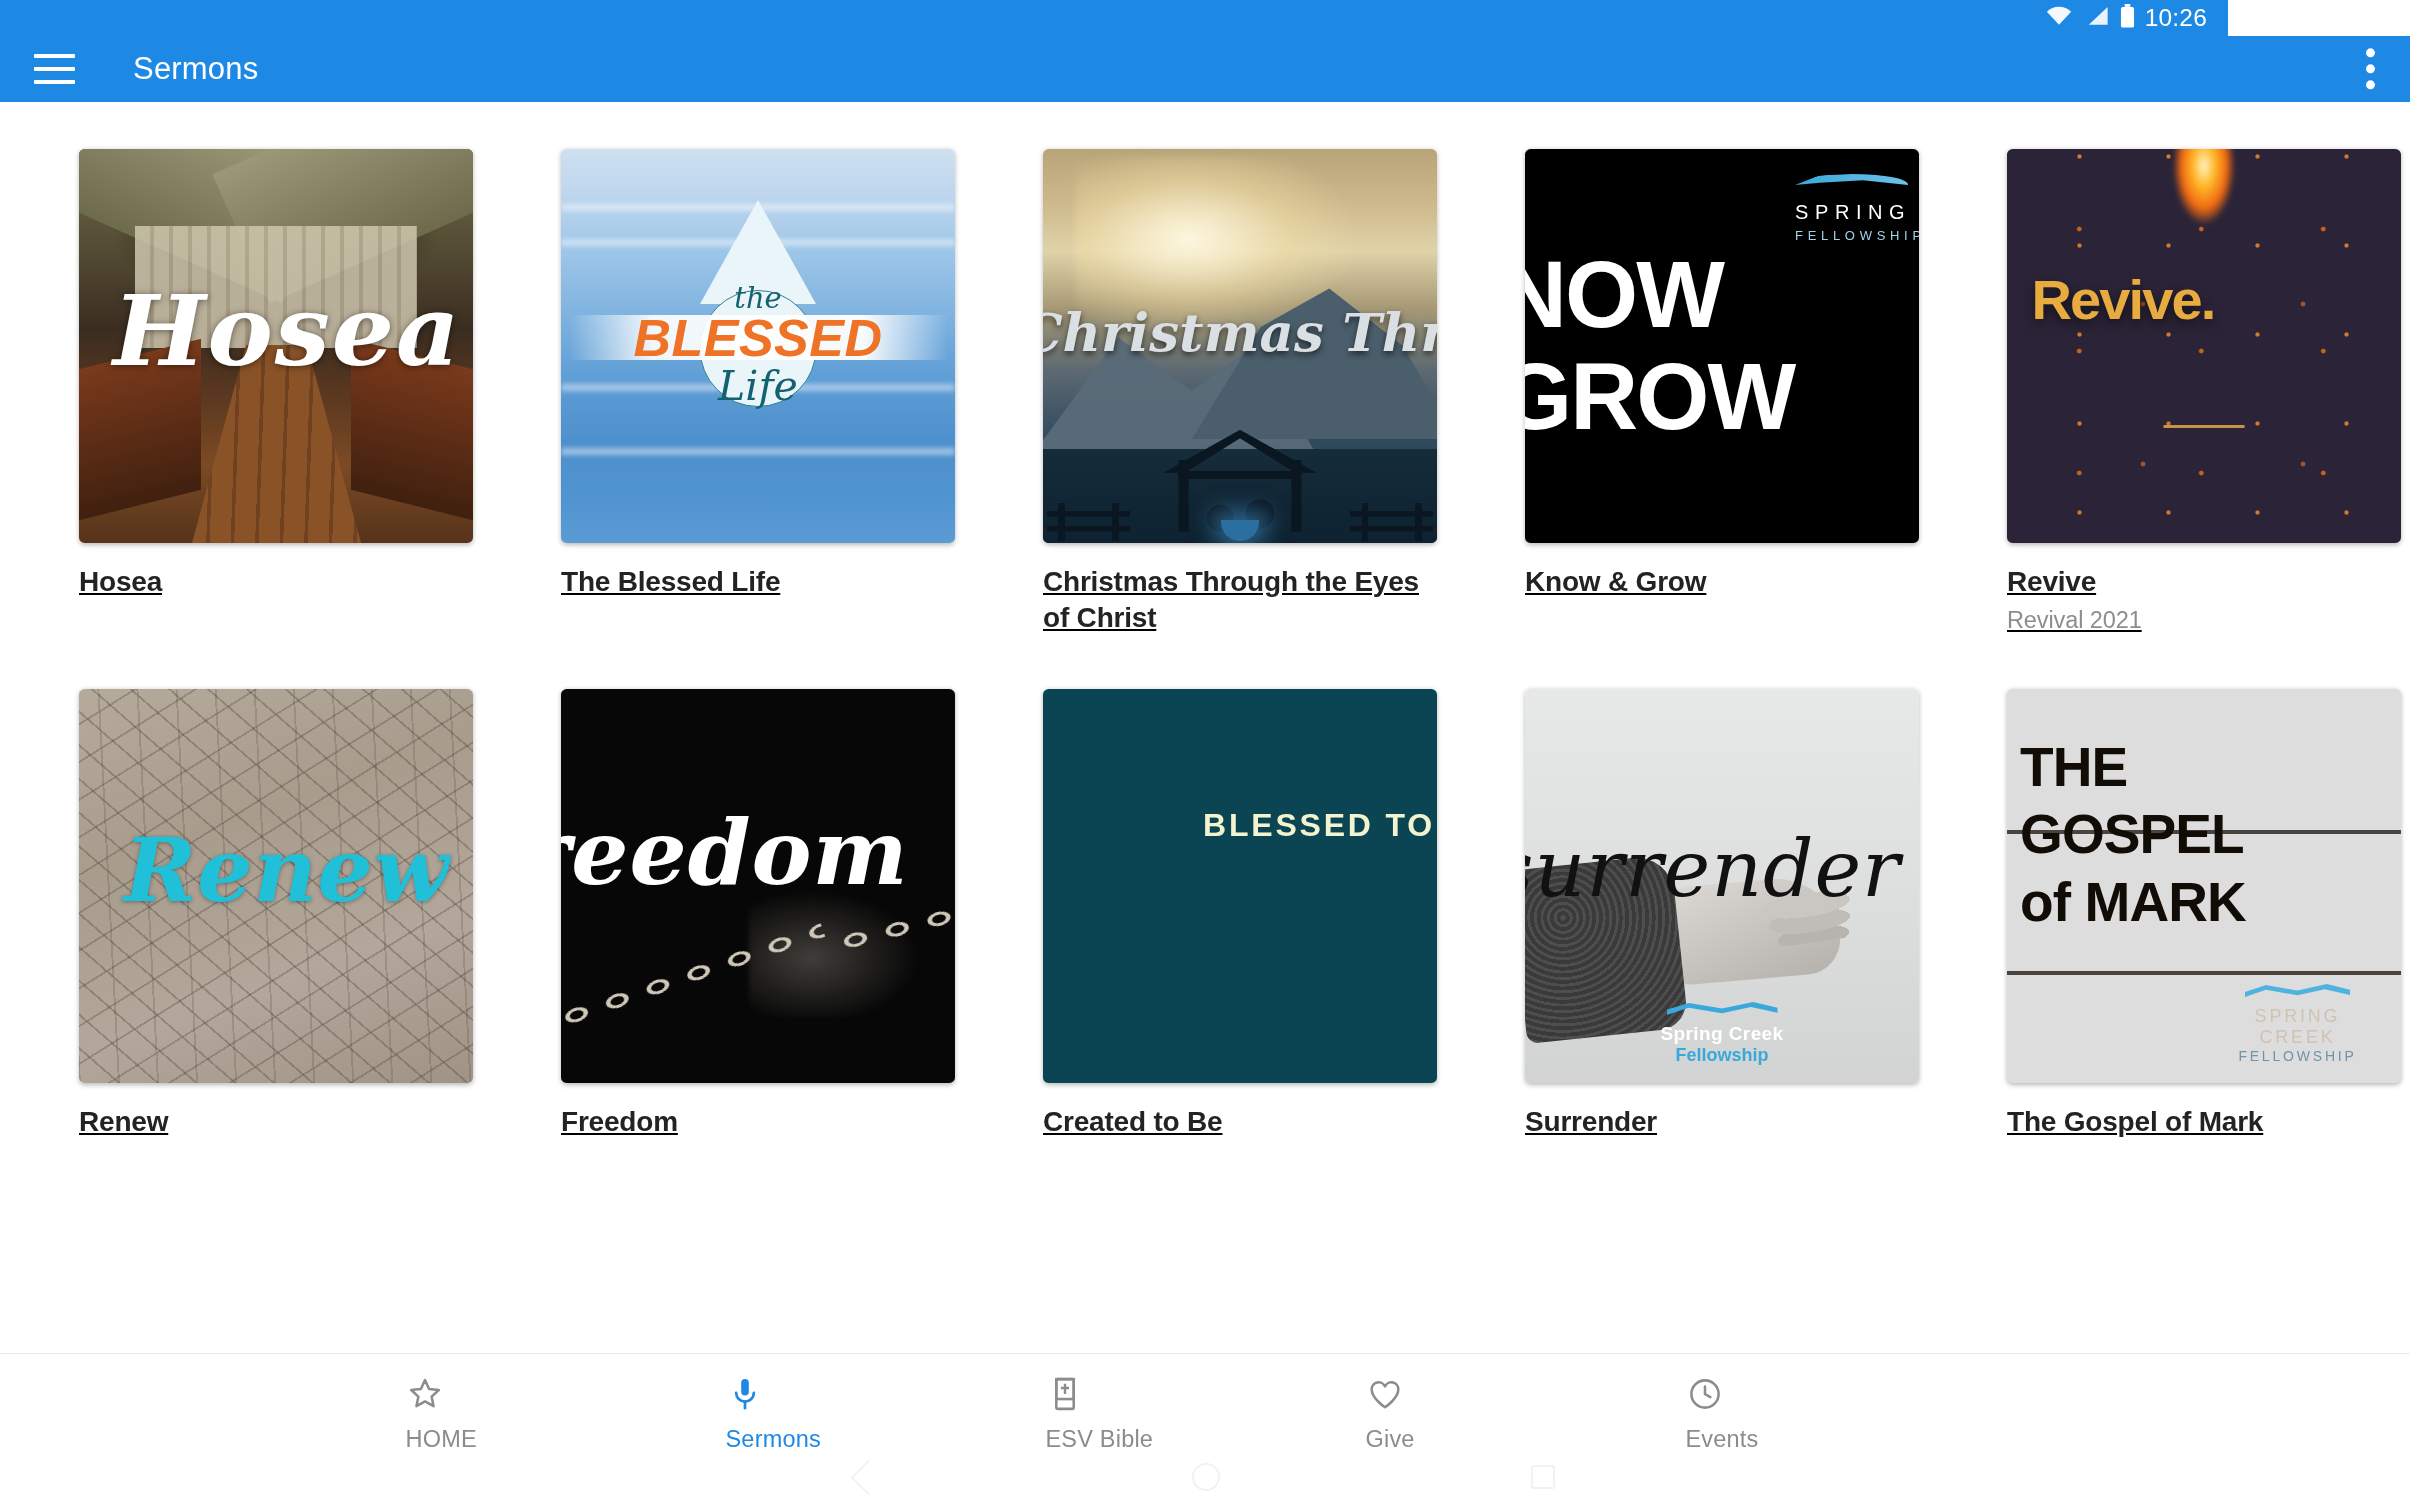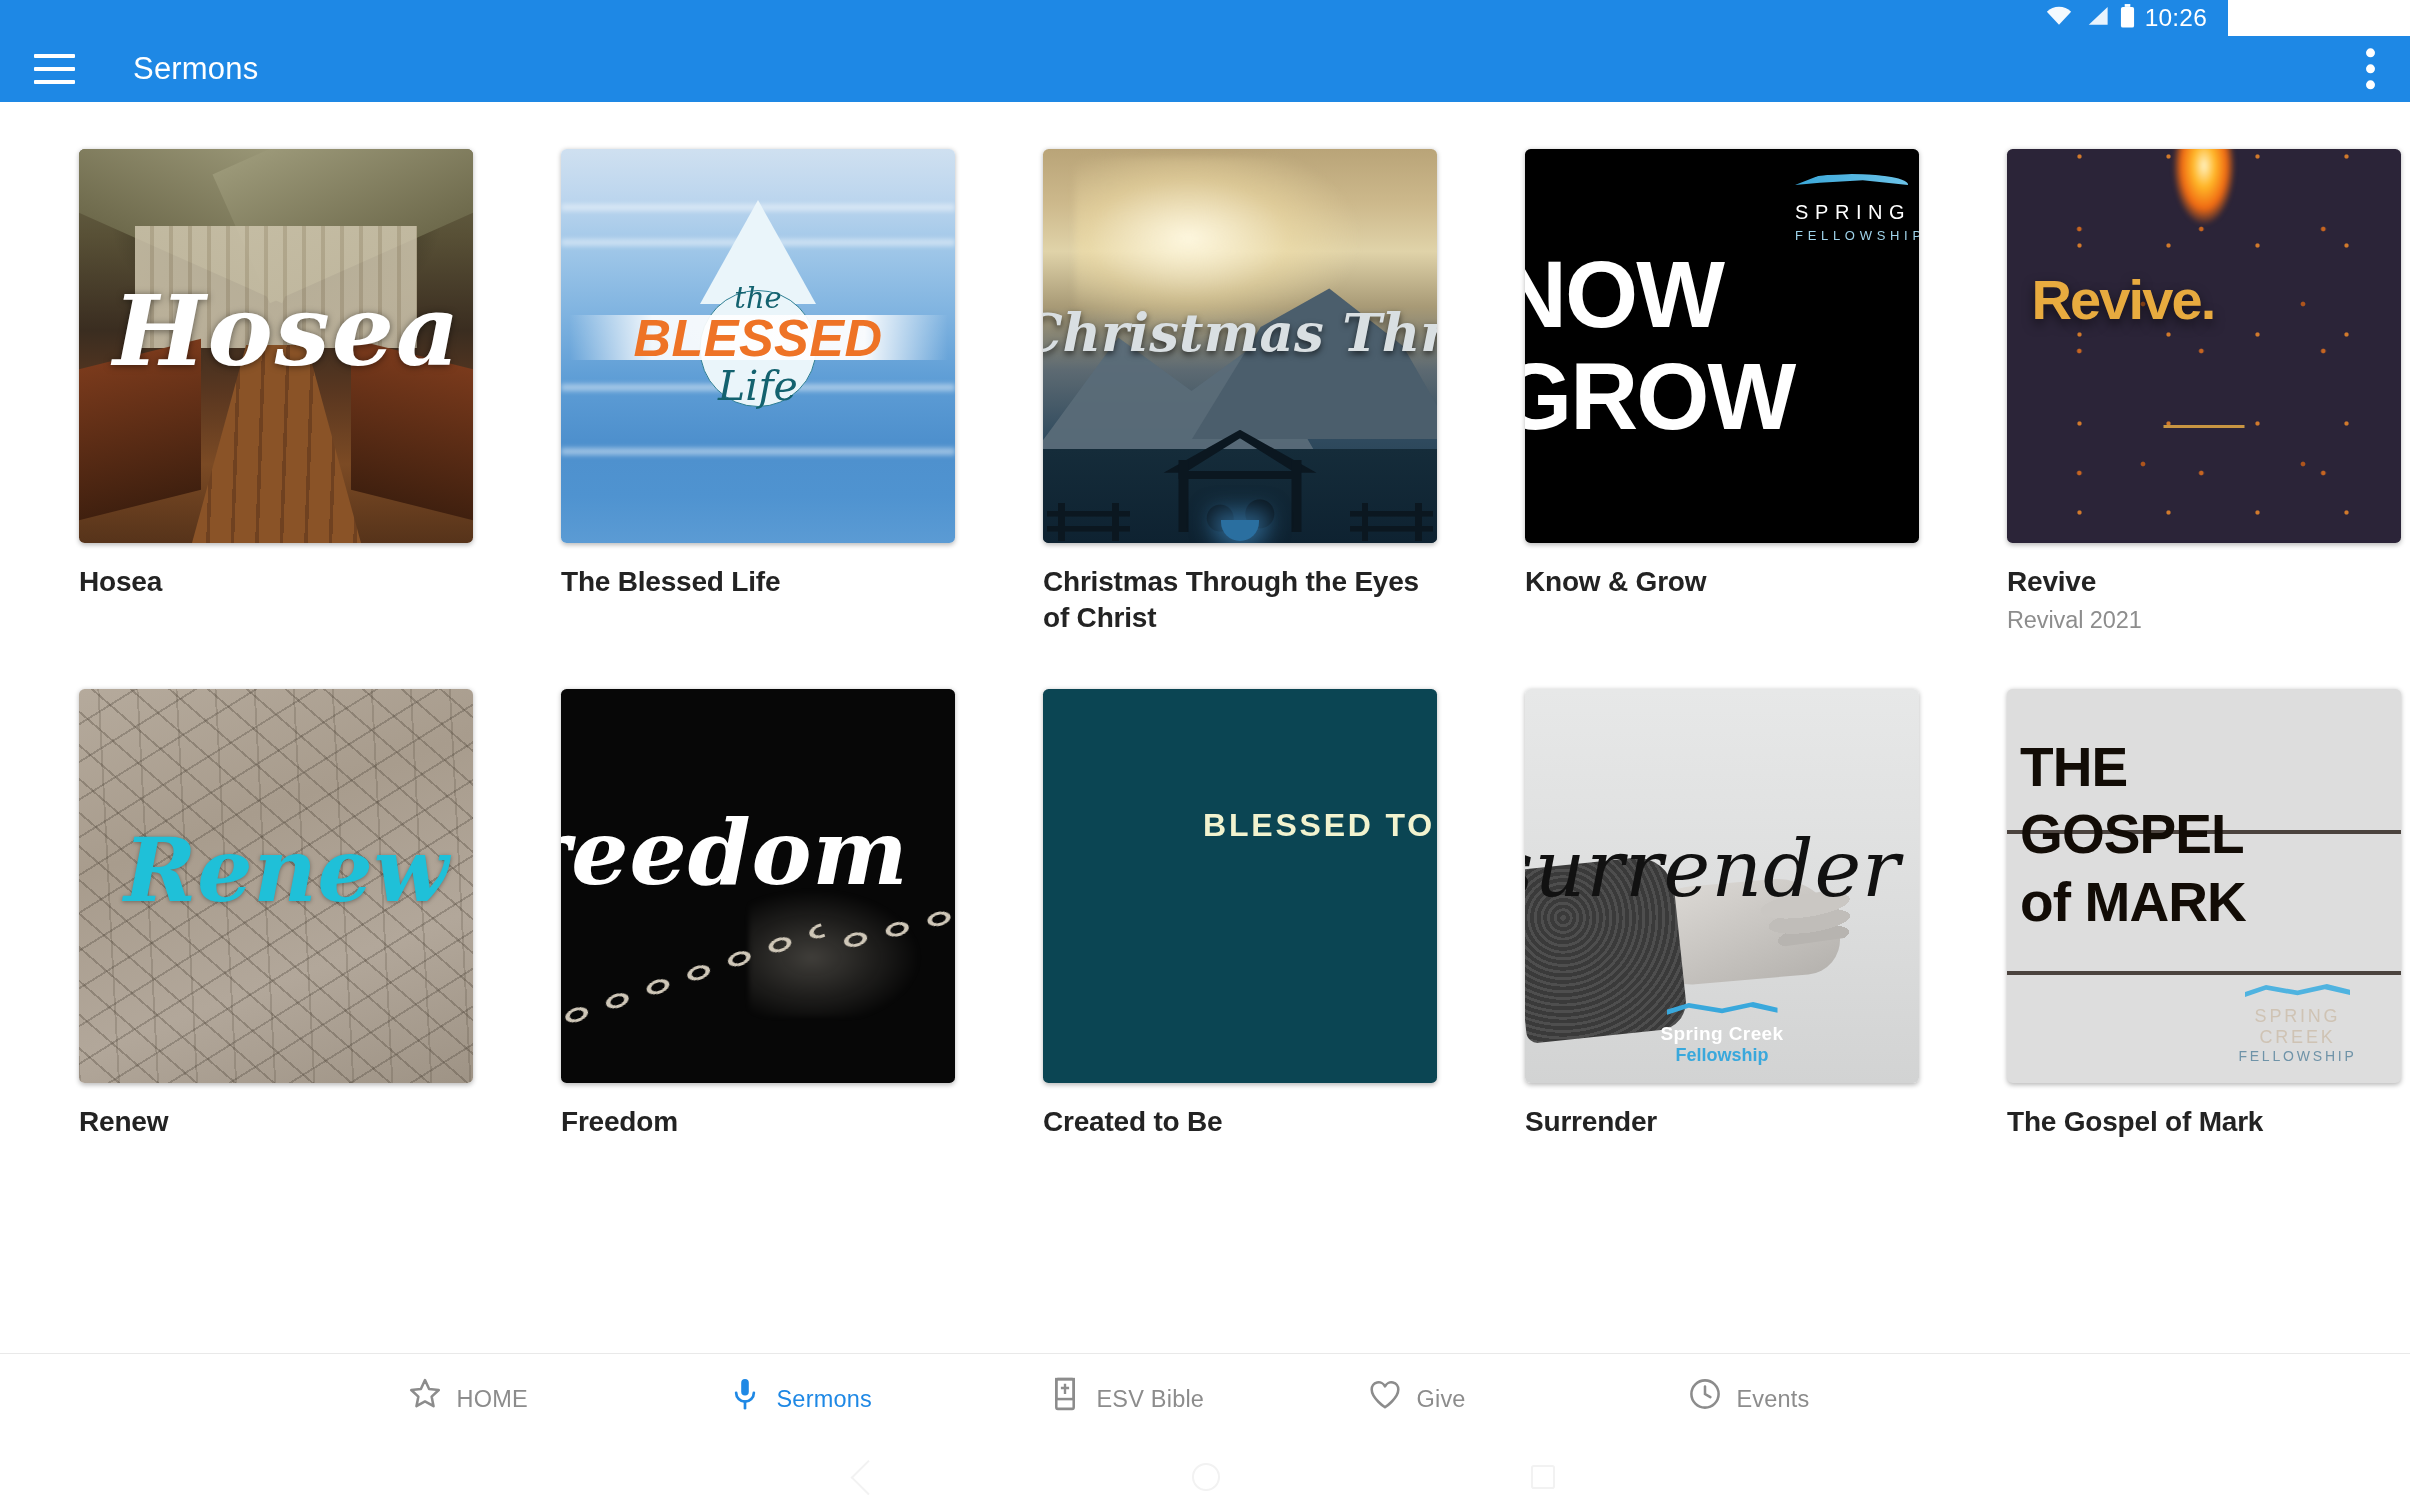--- a/index.html
+++ b/index.html
@@ -47,21 +47,21 @@
   
   .content{
     position:absolute; top:102px; left:0; width:2411px; height:1252px;
     background:#ffffff; overflow:hidden;
   }
   .grid{
     display:grid;
     grid-template-columns:repeat(5, 482px);
     padding:47px 0 0 0;
   }
-  .cell{ padding:0 0 0 79px; }
+  .cell{ padding:0 0 0 79px;text-decoration:underline; }
   .cell.r2{ padding-top:53px; }
 
   .thumb{
     width:394px; height:394px; border-radius:5.6px;
     background:#ddd; position:relative; overflow:hidden;
     box-shadow:0 1.9px 5.6px rgba(0,0,0,.28);
     cursor:pointer;
   }
   .card-title{
     margin-top:21px; font-size:28px; font-weight:bold; color:#232323;
@@ -388,21 +388,21 @@
   .mk-sub{ color:#6f93a8; font-size:14px; letter-spacing:2.8px; }
 
   
   .bottom-nav{
     position:absolute; left:0; bottom:0; width:2411px; height:153px;
     background:#ffffff; border-top:0.9px solid #e9e9e9;
     display:flex; align-items:flex-start; justify-content:center; gap:0;
     padding-top:21px;
   }
   .nav-item{
-    width:320px; display:flex; align-items:flex-end;
+    width:320px; display:flex; flex-direction:column; align-items:flex-start;
     gap:13px; cursor:pointer;
   }
   .nav-label{ font-size:23.5px; color:#8c8c8c; letter-spacing:0.2px; }
   .nav-item.active .nav-label{ color:#1e88e5; }
   .nav-icon{ width:38px; height:38px; display:block; }
 
   
   .system-nav{
     position:absolute; left:0; bottom:0; width:2411px; height:58px;
     display:flex; align-items:center; justify-content:center; gap:311px;

